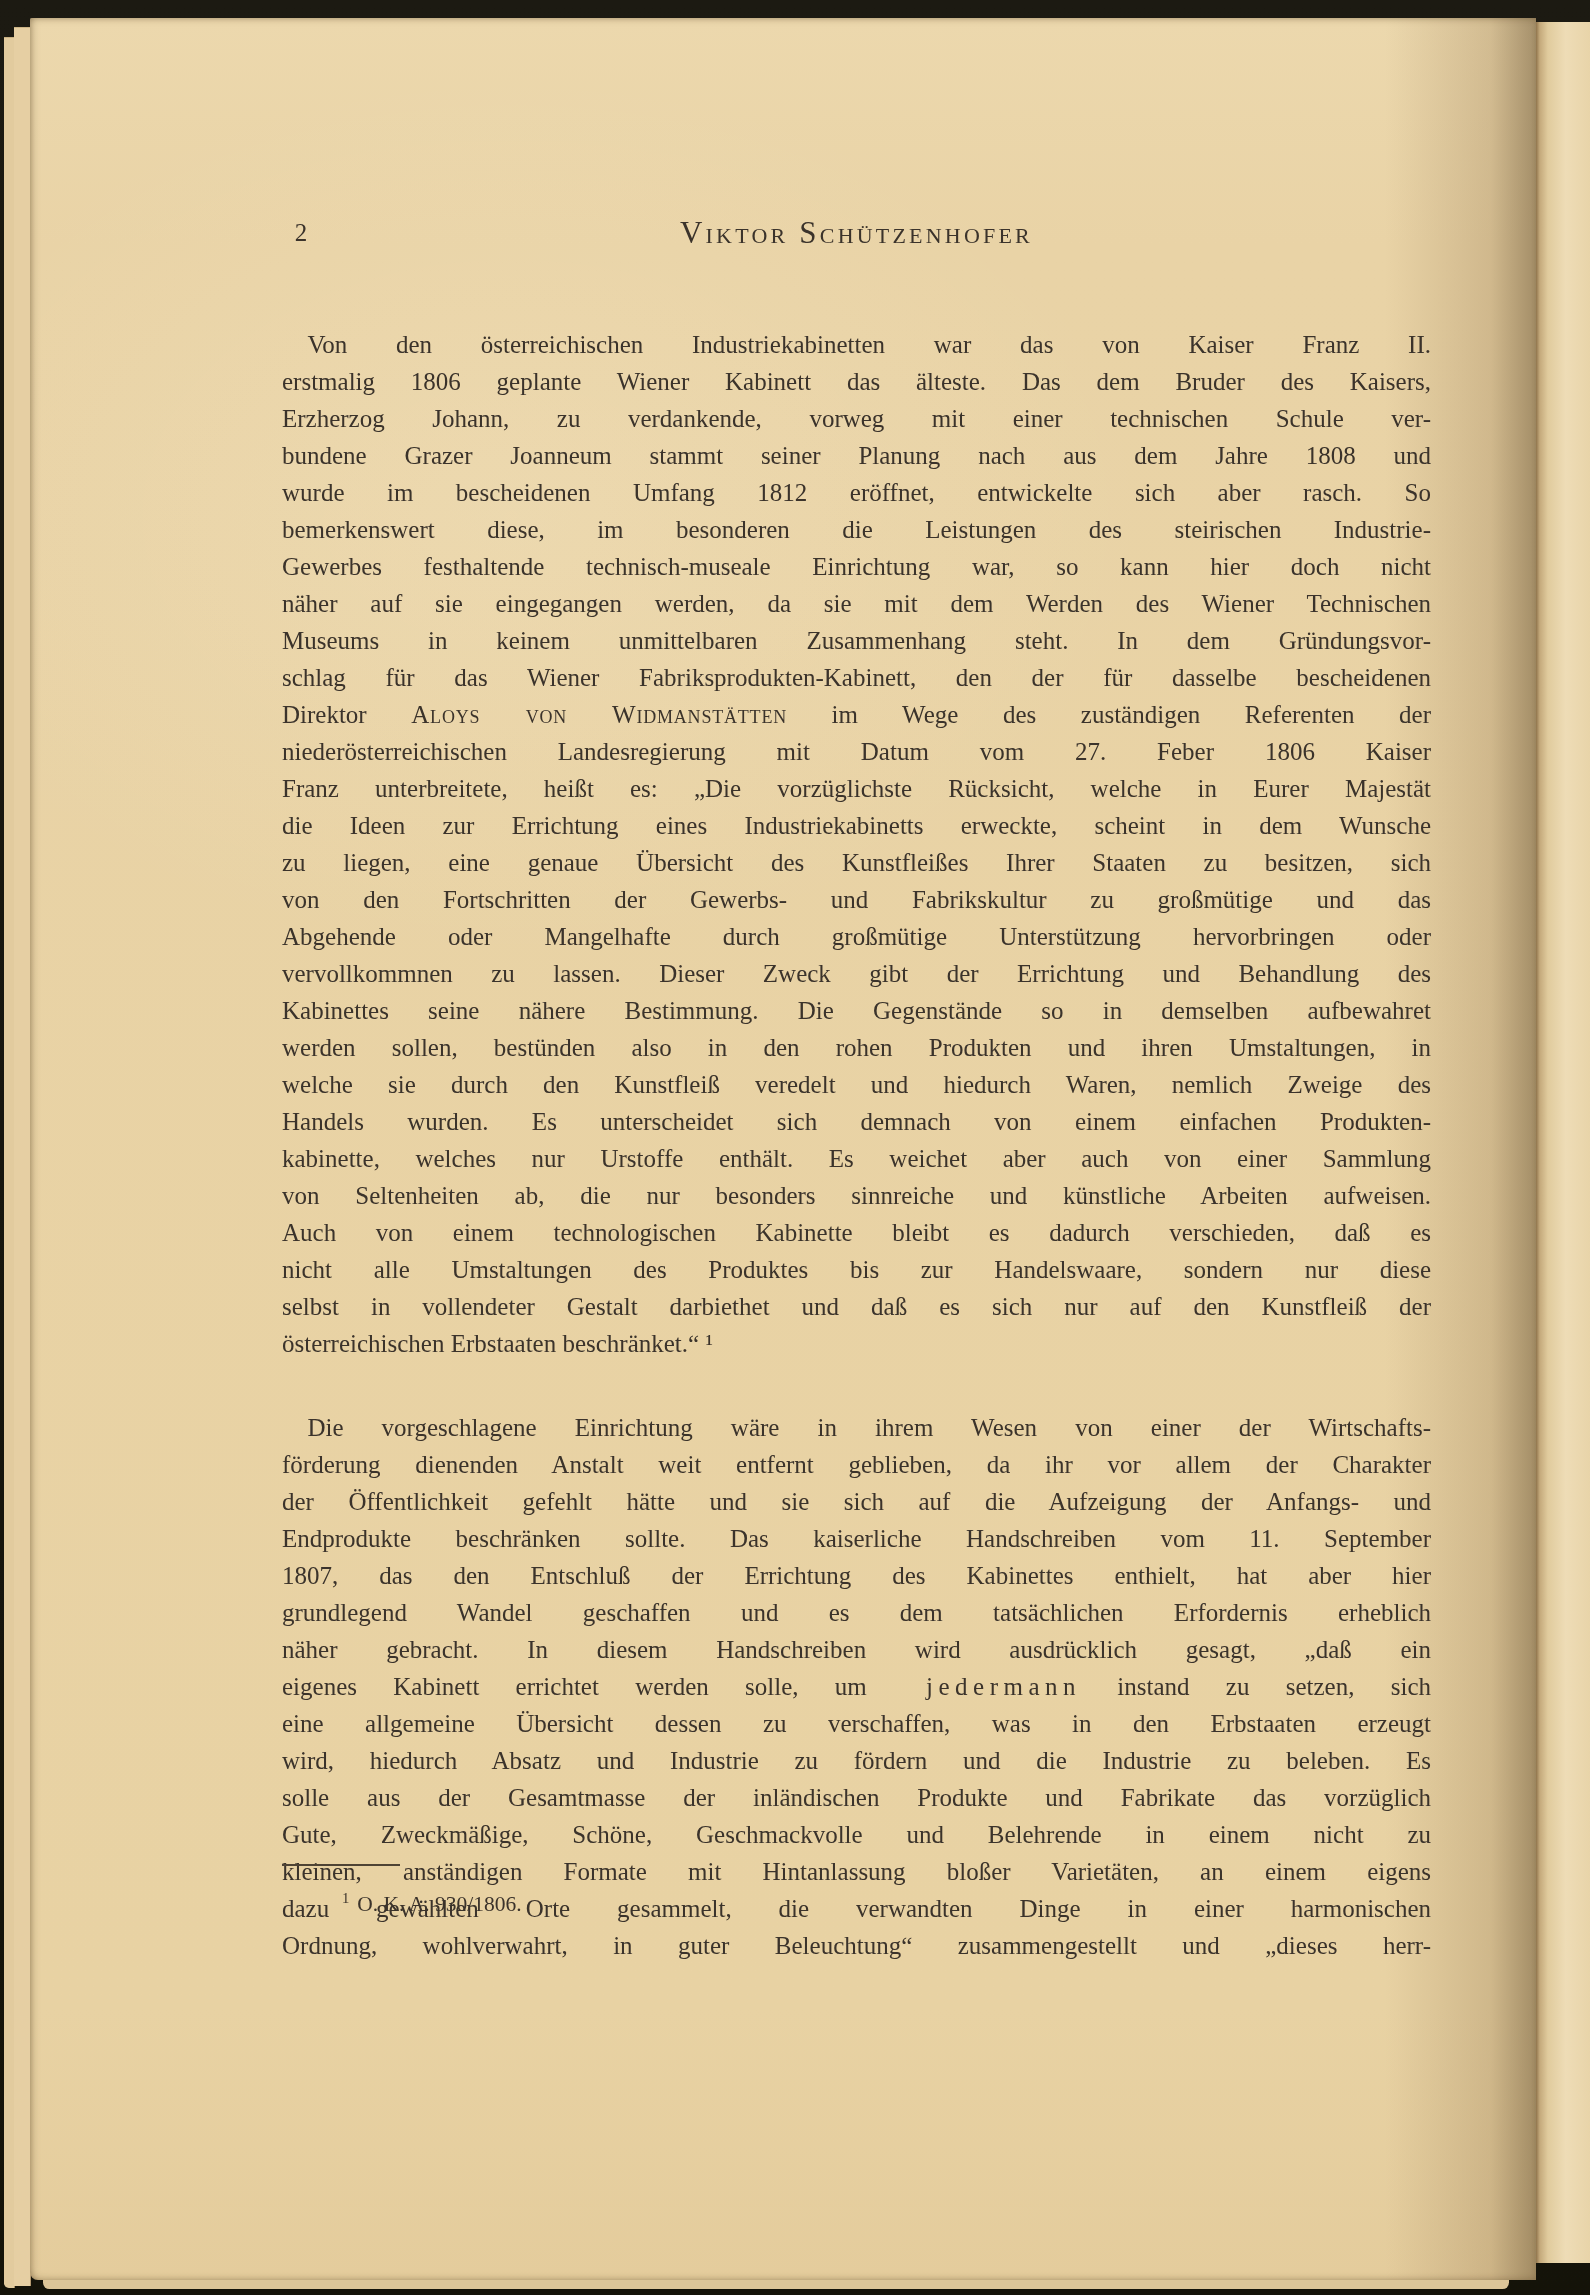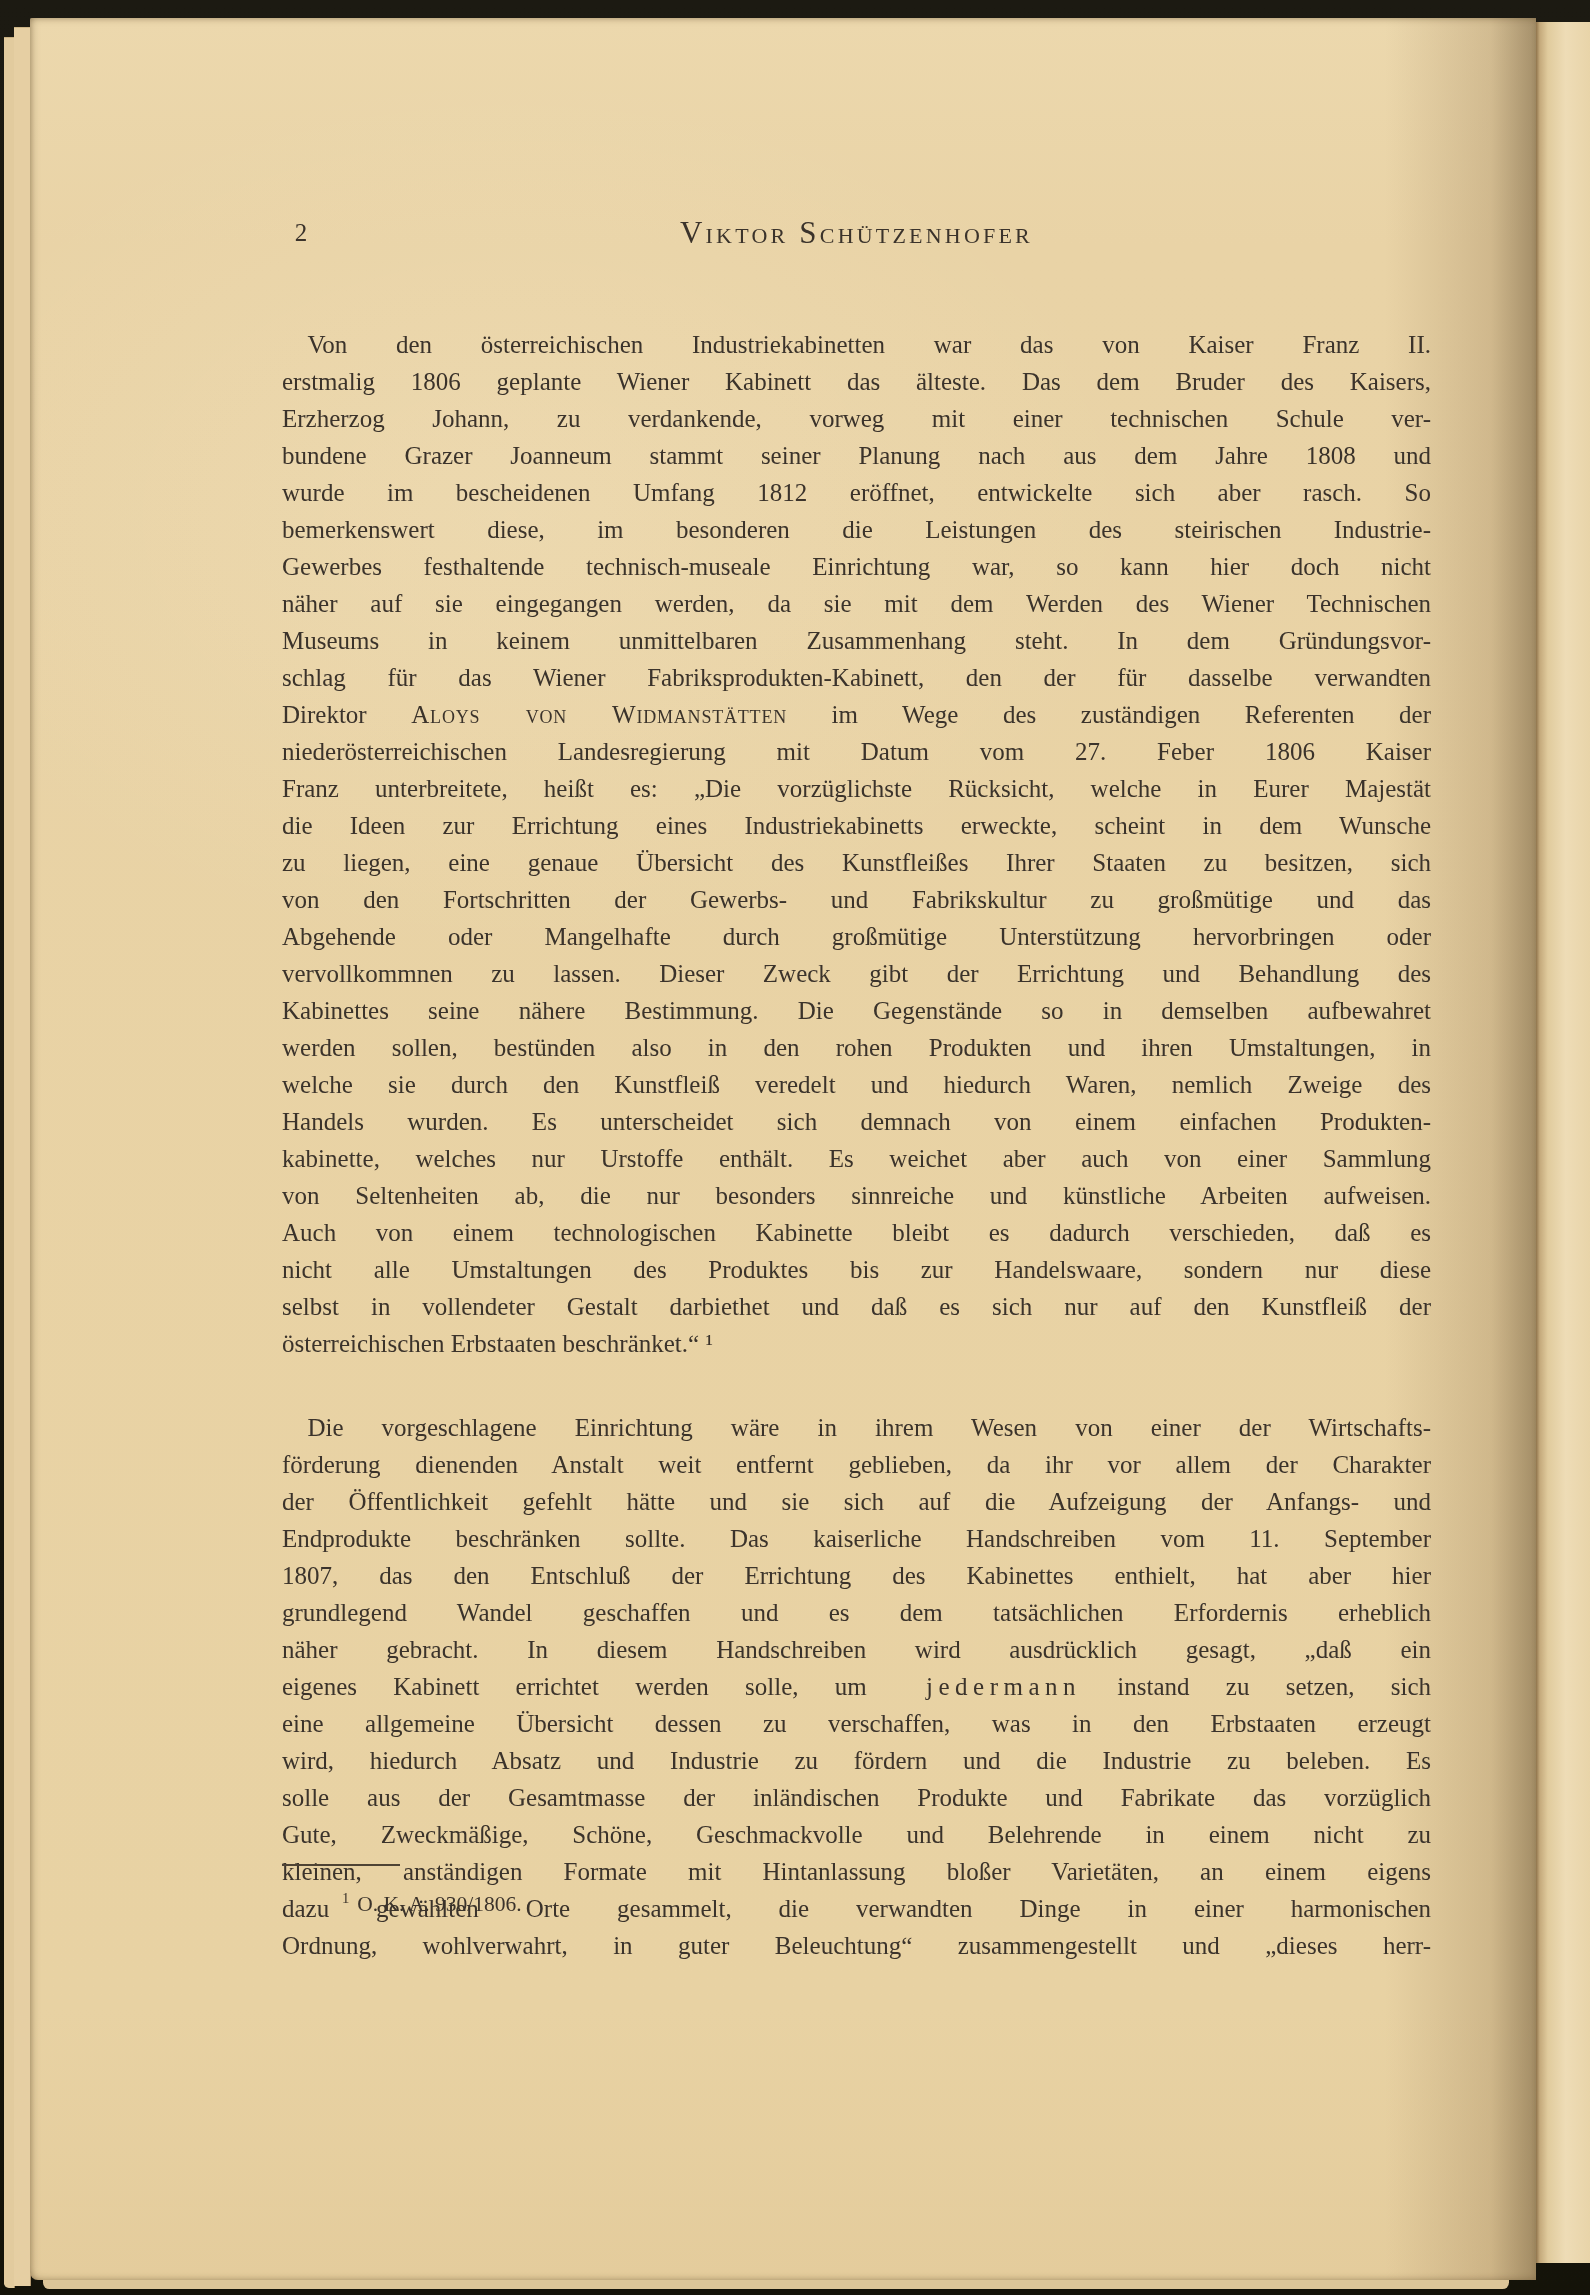--- a/index.html
+++ b/index.html
@@ -92,21 +92,21 @@
     <div id="text-block">
         <div class="line indent">Von den österreichischen Industriekabinetten war das von Kaiser Franz II.</div>
         <div class="line">erstmalig 1806 geplante Wiener Kabinett das älteste. Das dem Bruder des Kaisers,</div>
         <div class="line">Erzherzog Johann, zu verdankende, vorweg mit einer technischen Schule ver-</div>
         <div class="line">bundene Grazer Joanneum stammt seiner Planung nach aus dem Jahre 1808 und</div>
         <div class="line">wurde im bescheidenen Umfang 1812 eröffnet, entwickelte sich aber rasch. So</div>
         <div class="line">bemerkenswert diese, im besonderen die Leistungen des steirischen Industrie-</div>
         <div class="line">Gewerbes festhaltende technisch-museale Einrichtung war, so kann hier doch nicht</div>
         <div class="line">näher auf sie eingegangen werden, da sie mit dem Werden des Wiener Technischen</div>
         <div class="line">Museums in keinem unmittelbaren Zusammenhang steht. In dem Gründungsvor-</div>
-        <div class="line">schlag für das Wiener Fabriksprodukten-Kabinett, den der für dasselbe verwandten</div>
+        <div class="line">schlag für das Wiener Fabriksprodukten-Kabinett, den der für dasselbe bescheidenen</div>
         <div class="line"><span>Direktor </span><span class="smallcaps">Aloys von Widmanstätten</span><span> im Wege des zuständigen Referenten der</span></div>
         <div class="line">niederösterreichischen Landesregierung mit Datum vom 27. Feber 1806 Kaiser</div>
         <div class="line">Franz unterbreitete, heißt es: „Die vorzüglichste Rücksicht, welche in Eurer Majestät</div>
         <div class="line">die Ideen zur Errichtung eines Industriekabinetts erweckte, scheint in dem Wunsche</div>
         <div class="line">zu liegen, eine genaue Übersicht des Kunstfleißes Ihrer Staaten zu besitzen, sich</div>
         <div class="line">von den Fortschritten der Gewerbs- und Fabrikskultur zu großmütige und das</div>
         <div class="line">Abgehende oder Mangelhafte durch großmütige Unterstützung hervorbringen oder</div>
         <div class="line">vervollkommnen zu lassen. Dieser Zweck gibt der Errichtung und Behandlung des</div>
         <div class="line">Kabinettes seine nähere Bestimmung. Die Gegenstände so in demselben aufbewahret</div>
         <div class="line">werden sollen, bestünden also in den rohen Produkten und ihren Umstaltungen, in</div>

